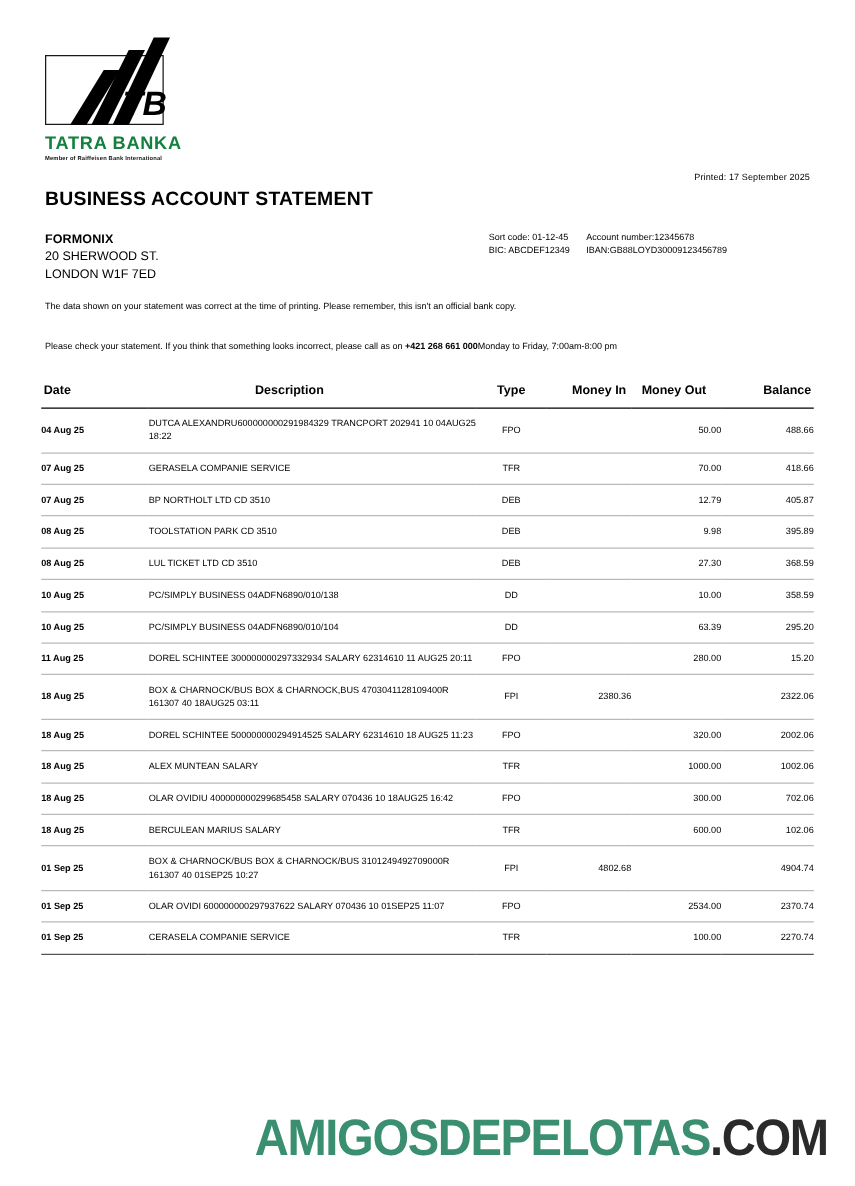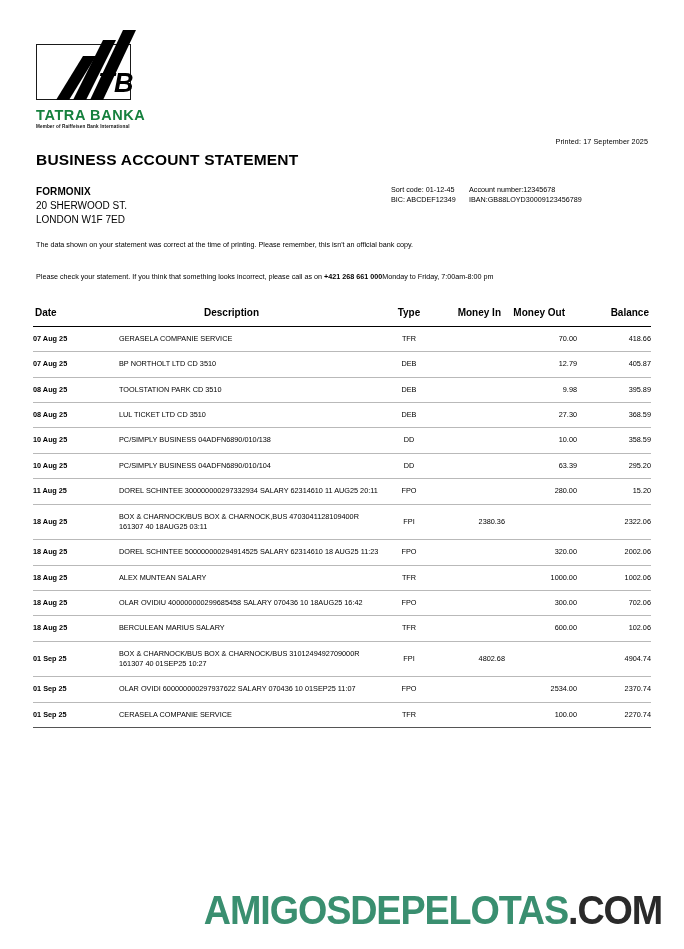--- a/index.html
+++ b/index.html
@@ -276,20 +276,28 @@
         <th class="th-date">Date</th>
         <th class="th-desc">Description</th>
         <th class="th-type">Type</th>
         <th class="th-in">Money In</th>
         <th class="th-out">Money Out</th>
         <th class="th-bal">Balance</th>
       </tr>
     </thead>
     <tbody id="tx-body">
         <tr>
+          <td class="td-date">04 Aug 25</td>
+          <td class="td-desc">DUTCA ALEXANDRU60000000029198​4329 TRANCPORT 202941 10 04AUG25 18:22</td>
+          <td class="td-type">FPO</td>
+          <td class="td-in"></td>
+          <td class="td-out">50.00</td>
+          <td class="td-bal">488.66</td>
+        </tr>
+        <tr>
           <td class="td-date">07 Aug 25</td>
           <td class="td-desc">GERASELA COMPANIE SERVICE</td>
           <td class="td-type">TFR</td>
           <td class="td-in"></td>
           <td class="td-out">70.00</td>
           <td class="td-bal">418.66</td>
         </tr>
         <tr>
           <td class="td-date">07 Aug 25</td>
           <td class="td-desc">BP NORTHOLT LTD CD 3510</td>

